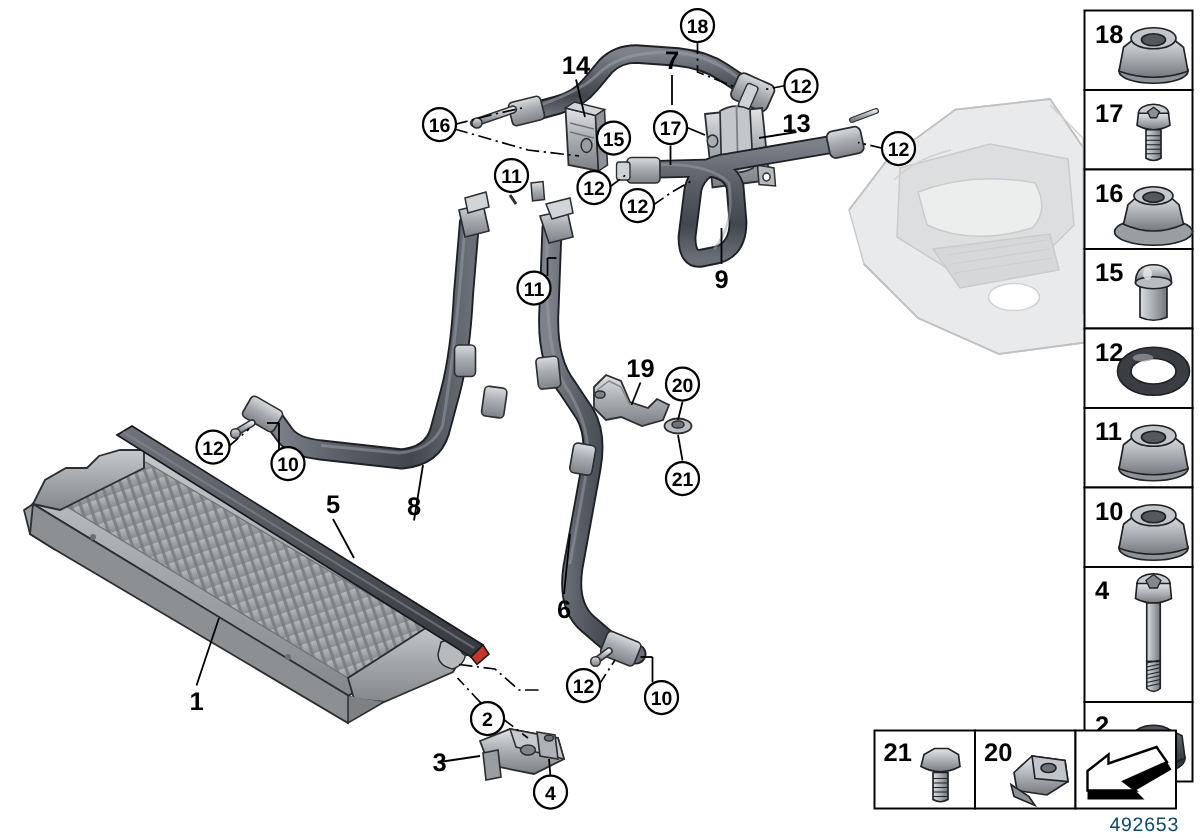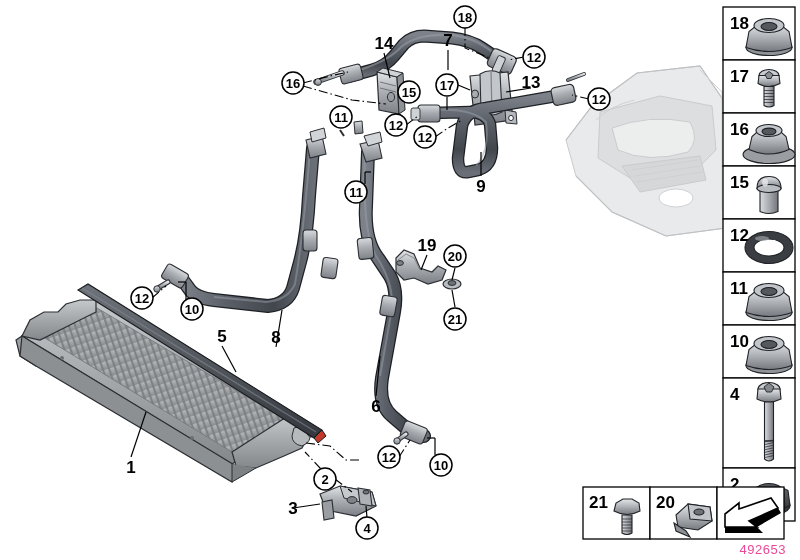--- a/index.html
+++ b/index.html
@@ -6,21 +6,21 @@
   body{width:800px;height:560px;position:relative;overflow:hidden;
        font-family:"Liberation Sans",sans-serif;}
   #stage{position:absolute;inset:0;width:796px;height:560px;}
   svg.layer{position:absolute;left:0;top:0;width:800px;height:560px;}
   .callout-txt{font-family:"Liberation Sans",sans-serif;font-weight:bold;
      font-size:13px;fill:#000;text-anchor:middle;dominant-baseline:central;}
   .label-txt{font-family:"Liberation Sans",sans-serif;font-weight:bold;
      font-size:17px;fill:#000;text-anchor:middle;dominant-baseline:central;}
   .legend-num{font-family:"Liberation Sans",sans-serif;font-weight:bold;
      font-size:17px;fill:#000;dominant-baseline:central;}
-  .partno{position:absolute;right:10px;bottom:3px;font-size:13px;color:#ec4899;
+  .partno{position:absolute;right:10px;bottom:3px;font-size:13px;color:#0c4a6e;
      font-family:"Liberation Sans",sans-serif;letter-spacing:.5px;}
   .leader{stroke:#000;stroke-width:1.2;fill:none;}
   .dashleader{stroke:#000;stroke-width:1.1;fill:none;
      stroke-dasharray:9 3 1.5 3;}
   .cbubble{fill:#fff;stroke:#000;stroke-width:1.5;}
   .panelbox{fill:#fff;stroke:#000;stroke-width:1.3;}
 </style>
 </head>
 <body>
 

